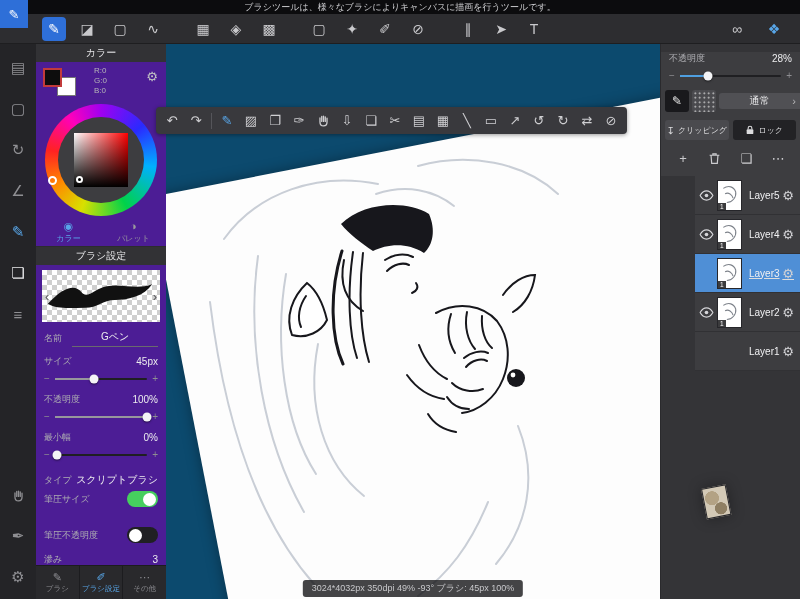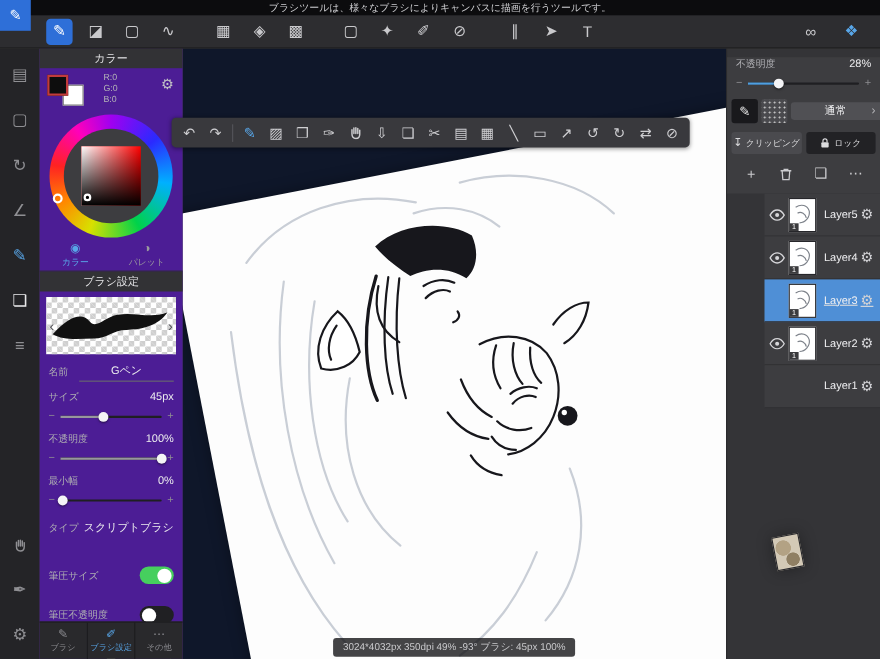--- a/index.html
+++ b/index.html
@@ -64,21 +64,21 @@
 .toggle.on{background:#46cf5e;}
 .toggle.on .knob{left:auto;right:2px;}
 .ptabs{position:absolute;left:0;bottom:0;width:130px;height:34px;background:#29292c;border-top:1px solid #1c1c1f;display:flex;}
 .ptab{flex:1;display:flex;flex-direction:column;align-items:center;justify-content:center;gap:1px;border-right:1px solid #1c1c1f;cursor:pointer;}
 .ptab:last-child{border-right:none;}
 .ptab-ic{font-size:11px;color:#8d8d92;line-height:1;}
 .ptab-l{font-size:7.5px;color:#8d8d92;white-space:nowrap;}
 .ptab.active .ptab-ic,.ptab.active .ptab-l{color:#58a6e8;}
 
 
-.canvas-area{position:absolute;left:166px;top:44px;width:494px;height:555px;background:#0f172a;overflow:hidden;}
+.canvas-area{position:absolute;left:166px;top:44px;width:494px;height:555px;background:#0c4a6e;overflow:hidden;}
 .paper{position:absolute;left:-16px;top:153px;width:900px;height:900px;background:#fdfdfd;transform:rotate(-11deg);transform-origin:top left;box-shadow:0 0 14px rgba(0,0,0,.35);}
 .sketch{position:absolute;left:0;top:0;width:494px;height:555px;pointer-events:none;}
 .lt{stroke:#c9ced6;stroke-width:2;fill:none;stroke-linecap:round;}
 .ink{stroke:#17171c;stroke-width:2;fill:none;stroke-linecap:round;}
 .ink3{stroke-width:3;}
 .inkfill{fill:#17171c;stroke:none;}
 .earw{fill:#fff;stroke:#17171c;stroke-width:2;}
 .status-pill{position:absolute;left:50%;bottom:2px;transform:translateX(-50%);background:rgba(15,15,18,.78);border-radius:3px;padding:2px 9px;font-size:9px;color:#c9c9cc;white-space:nowrap;}
 
 
@@ -278,21 +278,21 @@
           <span class="handle" style="left: 2%;"></span>
         </span>
       <span class="sl-plus">+</span>
     </div>
 
     <div class="prow" style="margin-top:12px">
       <span class="plabel">タイプ</span>
       <span class="pvalue">スクリプトブラシ</span>
     </div>
 
-    <div class="prow" style="margin-top:28px">
+    <div class="prow" style="margin-top:4px">
       <span class="plabel">筆圧サイズ</span>
       <span class="toggle on">
           <span class="knob"></span>
         </span>
     </div>
     <div class="prow" style="margin-top:20px">
       <span class="plabel">筆圧不透明度</span>
       <span class="toggle">
           <span class="knob"></span>
         </span>

